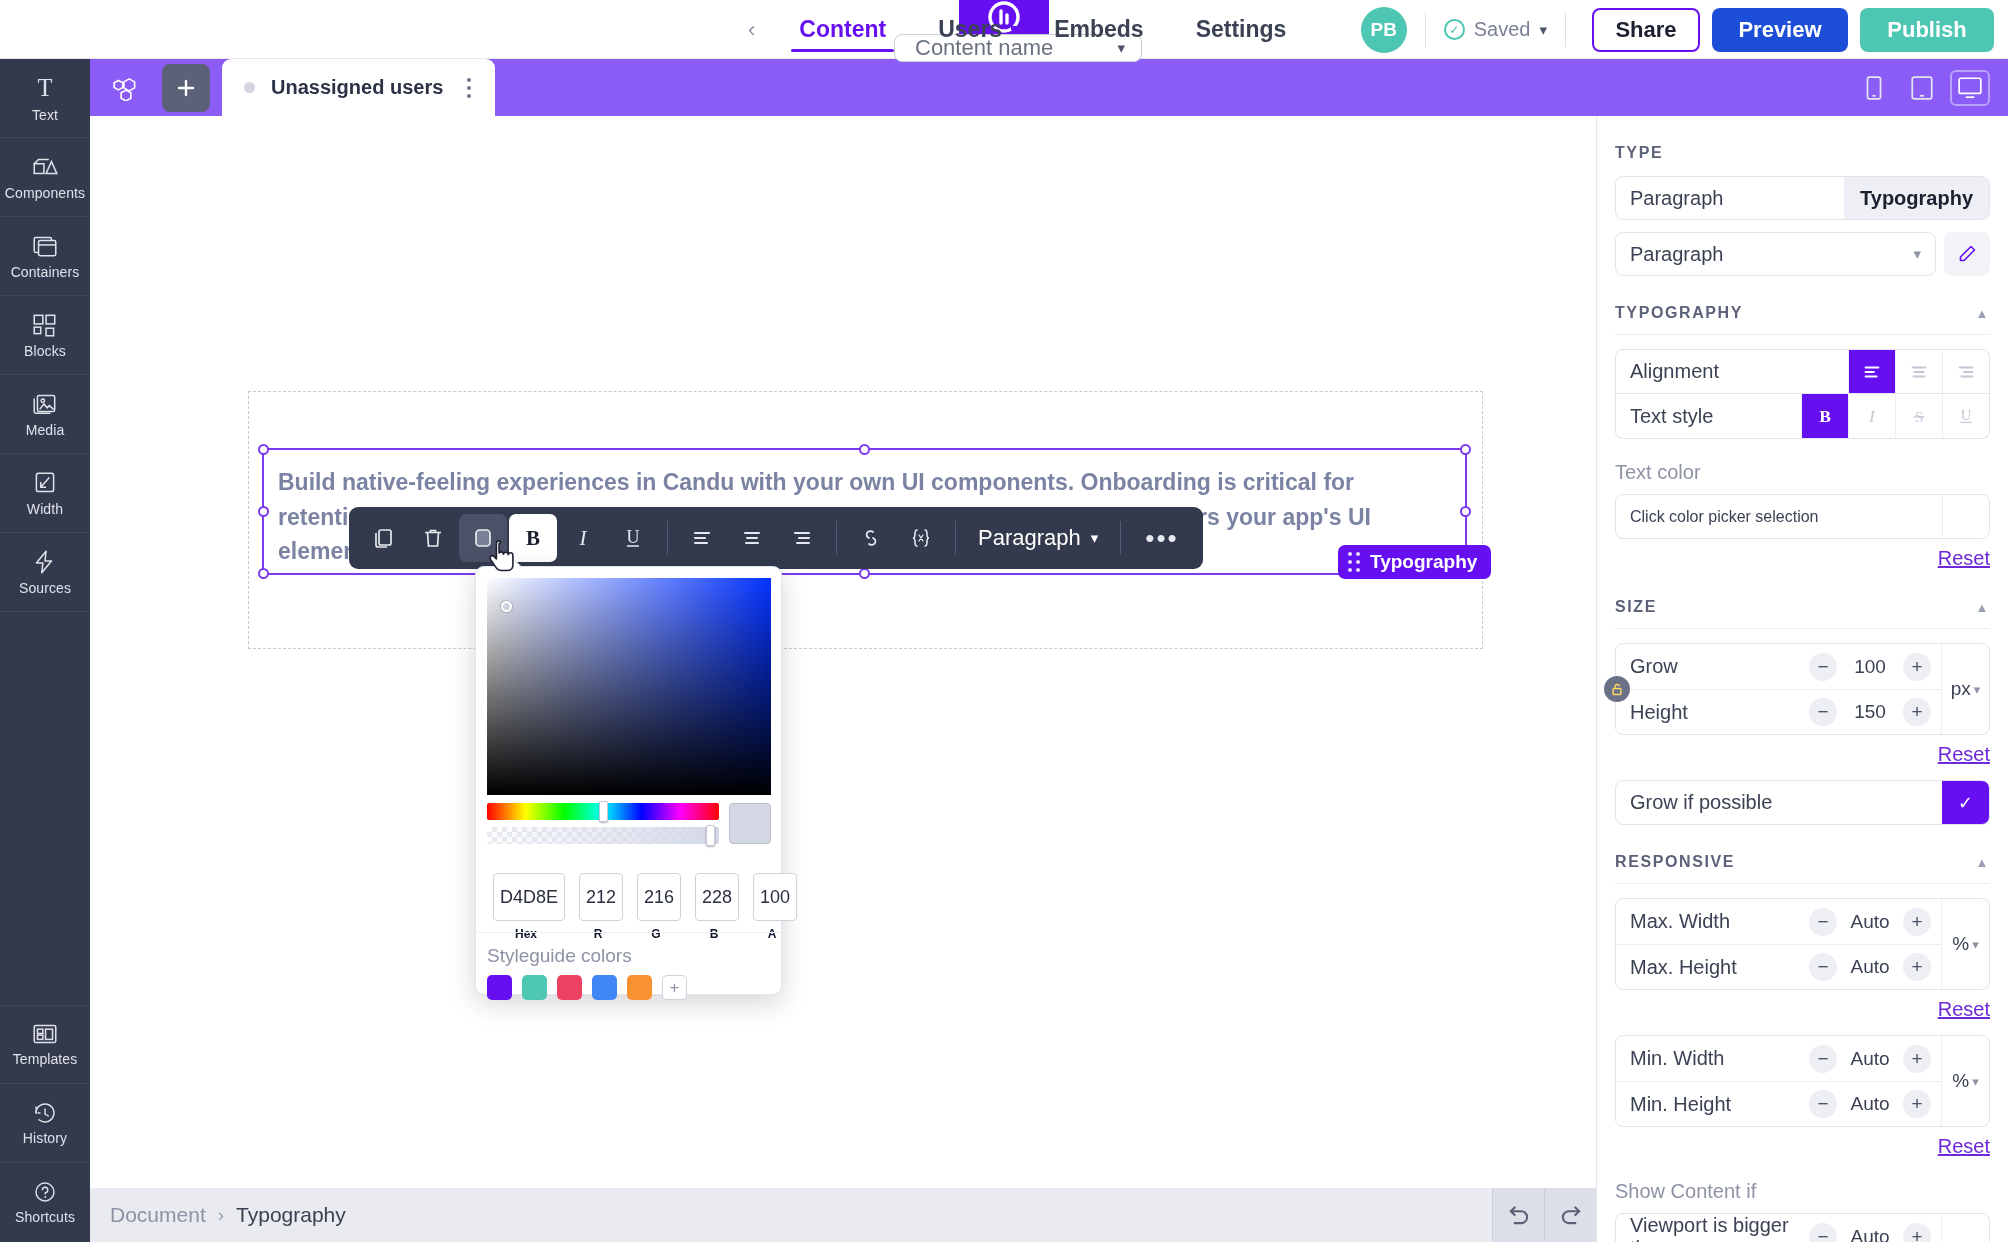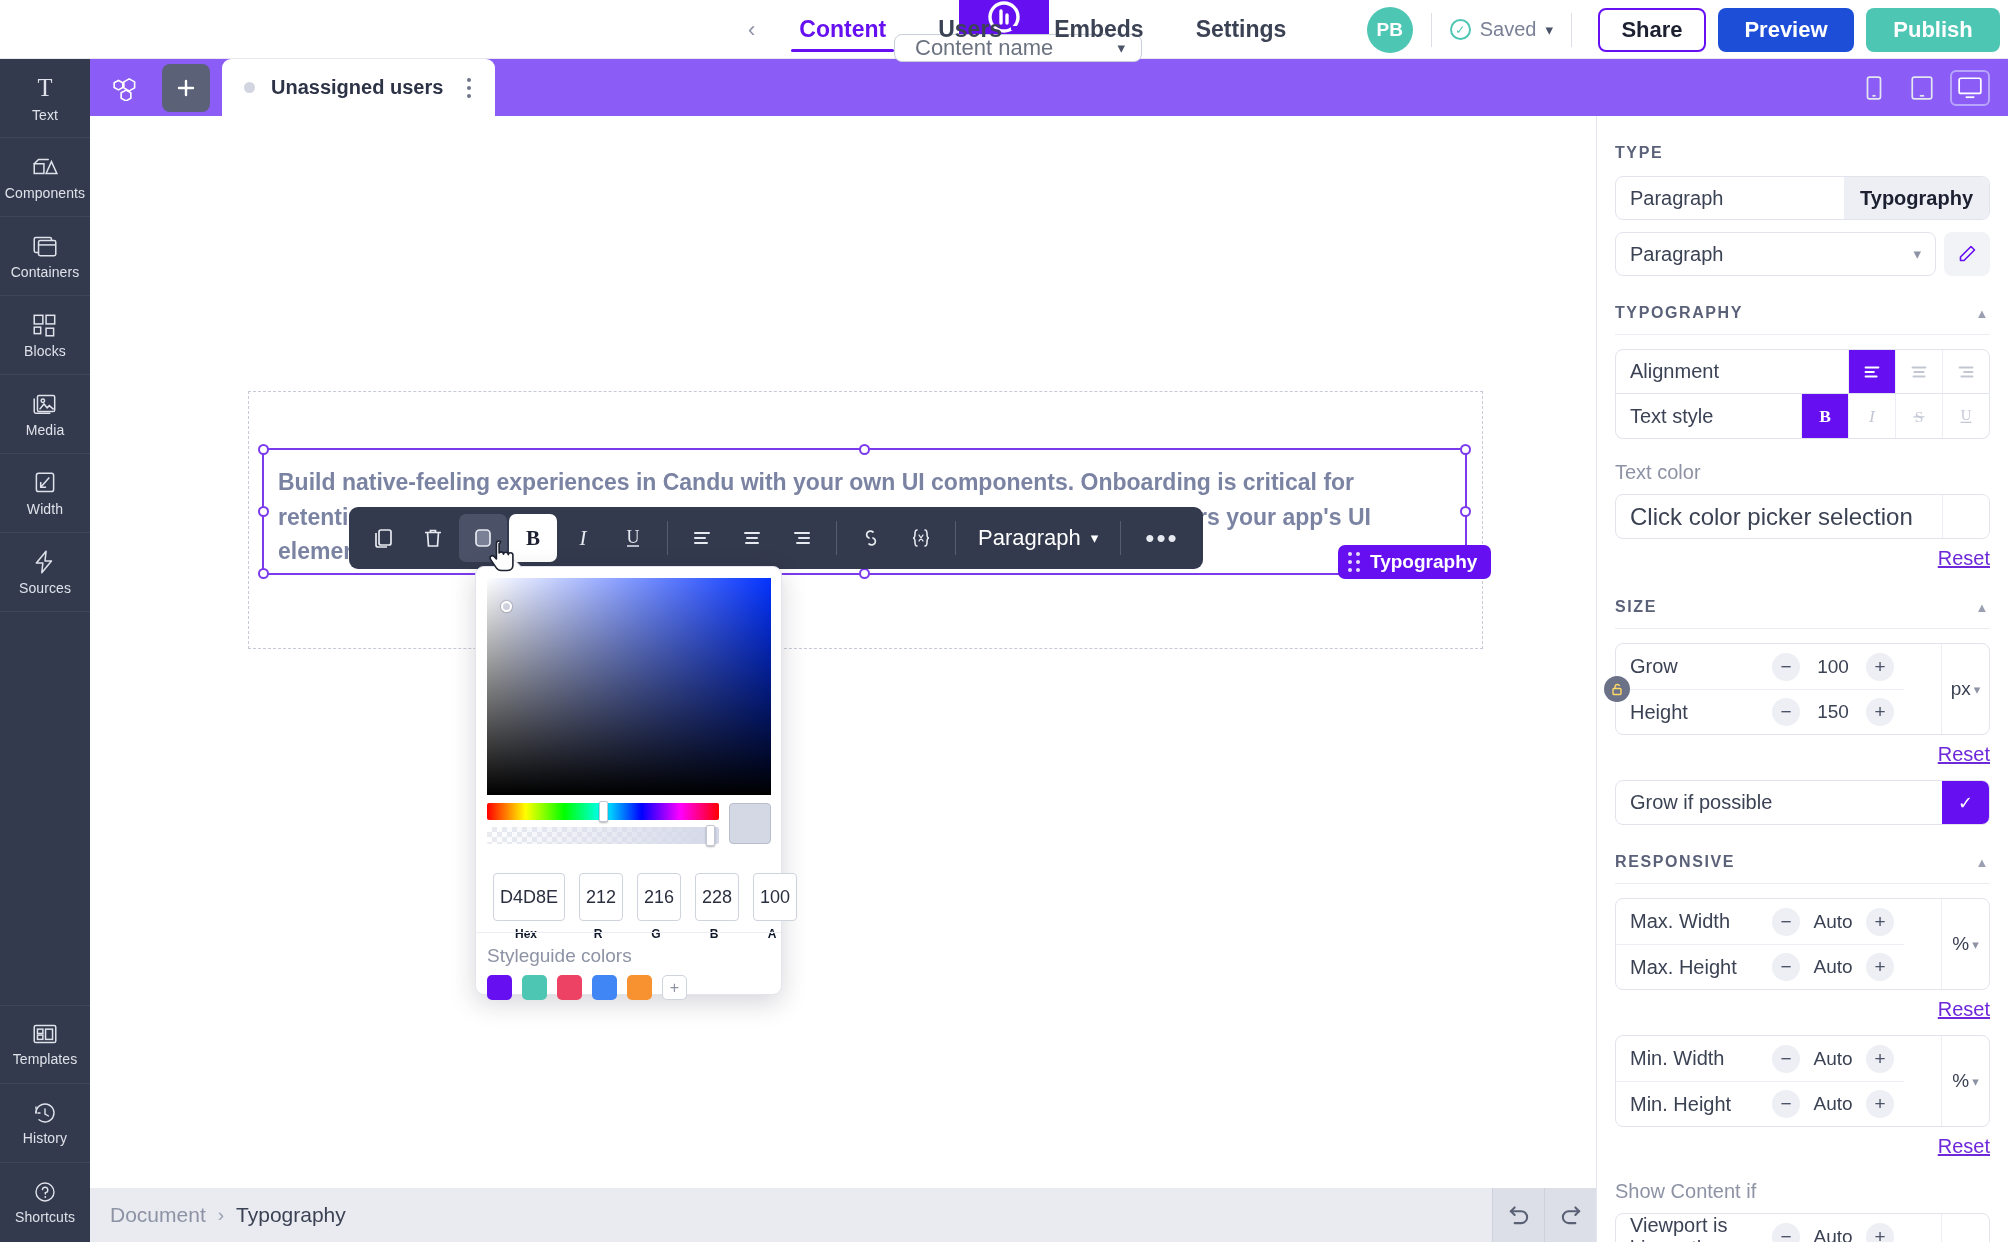--- a/index.html
+++ b/index.html
@@ -41,21 +41,21 @@
     padding: 0 26px; height: 59px; display: flex; align-items: center;
     position: relative; cursor: pointer;
   }
   .nav-item.active { color: #6610f2; }
   .nav-item.active::after {
     content: ""; position: absolute; left: 18px; right: 18px; bottom: 7px;
     height: 3px; background: #6610f2; border-radius: 2px;
   }
 
   .top-right {
-    position: absolute; right: 8px; top: 0; height: 59px;
+    position: absolute; right: 14px; top: 0; height: 59px;
     display: flex; align-items: center; gap: 0;
   }
   .avatar {
     width: 46px; height: 46px; border-radius: 50%; background: #4ec6b4;
     color: #fff; font-size: 19px; font-weight: bold;
     display: flex; align-items: center; justify-content: center;
   }
   .vdiv { width: 1px; height: 34px; background: #dcdfe8; margin: 0 18px; }
   .saved { display: flex; align-items: center; gap: 9px; color: #7a8096; font-size: 20px; }
   .saved-check {
@@ -278,21 +278,21 @@
     width: 47px; display: flex; align-items: center; justify-content: center;
     border-left: 1px solid #eceef3; color: #c3c7d4; cursor: pointer;
   }
   .seg-btn.on { background: #6610f2; color: #fff; }
 
   .field-label { font-size: 20px; color: #8d93a5; margin-top: 22px; }
   .input-row {
     margin-top: 10px; border: 1px solid #e1e4ec; border-radius: 8px; height: 45px;
     display: flex; align-items: center; overflow: hidden;
   }
-  .input-row .txt { flex: 1; padding-left: 14px; font-size: 24px; color: #3b4254; }
+  .input-row .txt { flex: 1; padding-left: 14px; font-size: 16px; color: #3b4254; }
   .input-row .swatch-cell { width: 47px; height: 100%; border-left: 1px solid #eceef3; background: #fff; }
   .reset-link {
     display: block; text-align: right; margin-top: 8px; font-size: 20px;
     color: #6d28d9; text-decoration: underline; cursor: pointer;
   }
 
   .stepper-wrap { position: relative; margin-top: 14px; }
   .stepper-group { border: 1px solid #e1e4ec; border-radius: 8px; overflow: hidden; display: flex; }
   .stepper-rows { flex: 1; }
   .stepper-row {
@@ -300,21 +300,21 @@
   }
   .stepper-row + .stepper-row { border-top: 1px solid #eceef3; }
   .stepper-row .nm { flex: 1; padding-left: 14px; font-size: 20px; color: #3b4254; }
   .circ {
     width: 28px; height: 28px; border-radius: 50%; background: #edeff4; color: #4b5368;
     display: flex; align-items: center; justify-content: center; font-size: 19px; cursor: pointer;
   }
   .num { min-width: 46px; text-align: center; font-size: 19px; color: #3b4254; }
   .unit-cell {
     width: 48px; border-left: 1px solid #eceef3; display: flex; align-items: center;
-    justify-content: center; gap: 3px; font-size: 19px; color: #3b4254; cursor: pointer; margin-left: 37px;
+    justify-content: center; gap: 3px; font-size: 19px; color: #3b4254; cursor: pointer;
   }
   .lock-badge {
     position: absolute; left: -11px; top: 50%; transform: translateY(-50%);
     width: 26px; height: 26px; border-radius: 50%; background: #6b7288;
     display: flex; align-items: center; justify-content: center; color: #fff; cursor: pointer;
   }
   .grow-row {
     margin-top: 14px; border: 1px solid #e1e4ec; border-radius: 8px; height: 45px;
     display: flex; align-items: center; overflow: hidden;
   }

